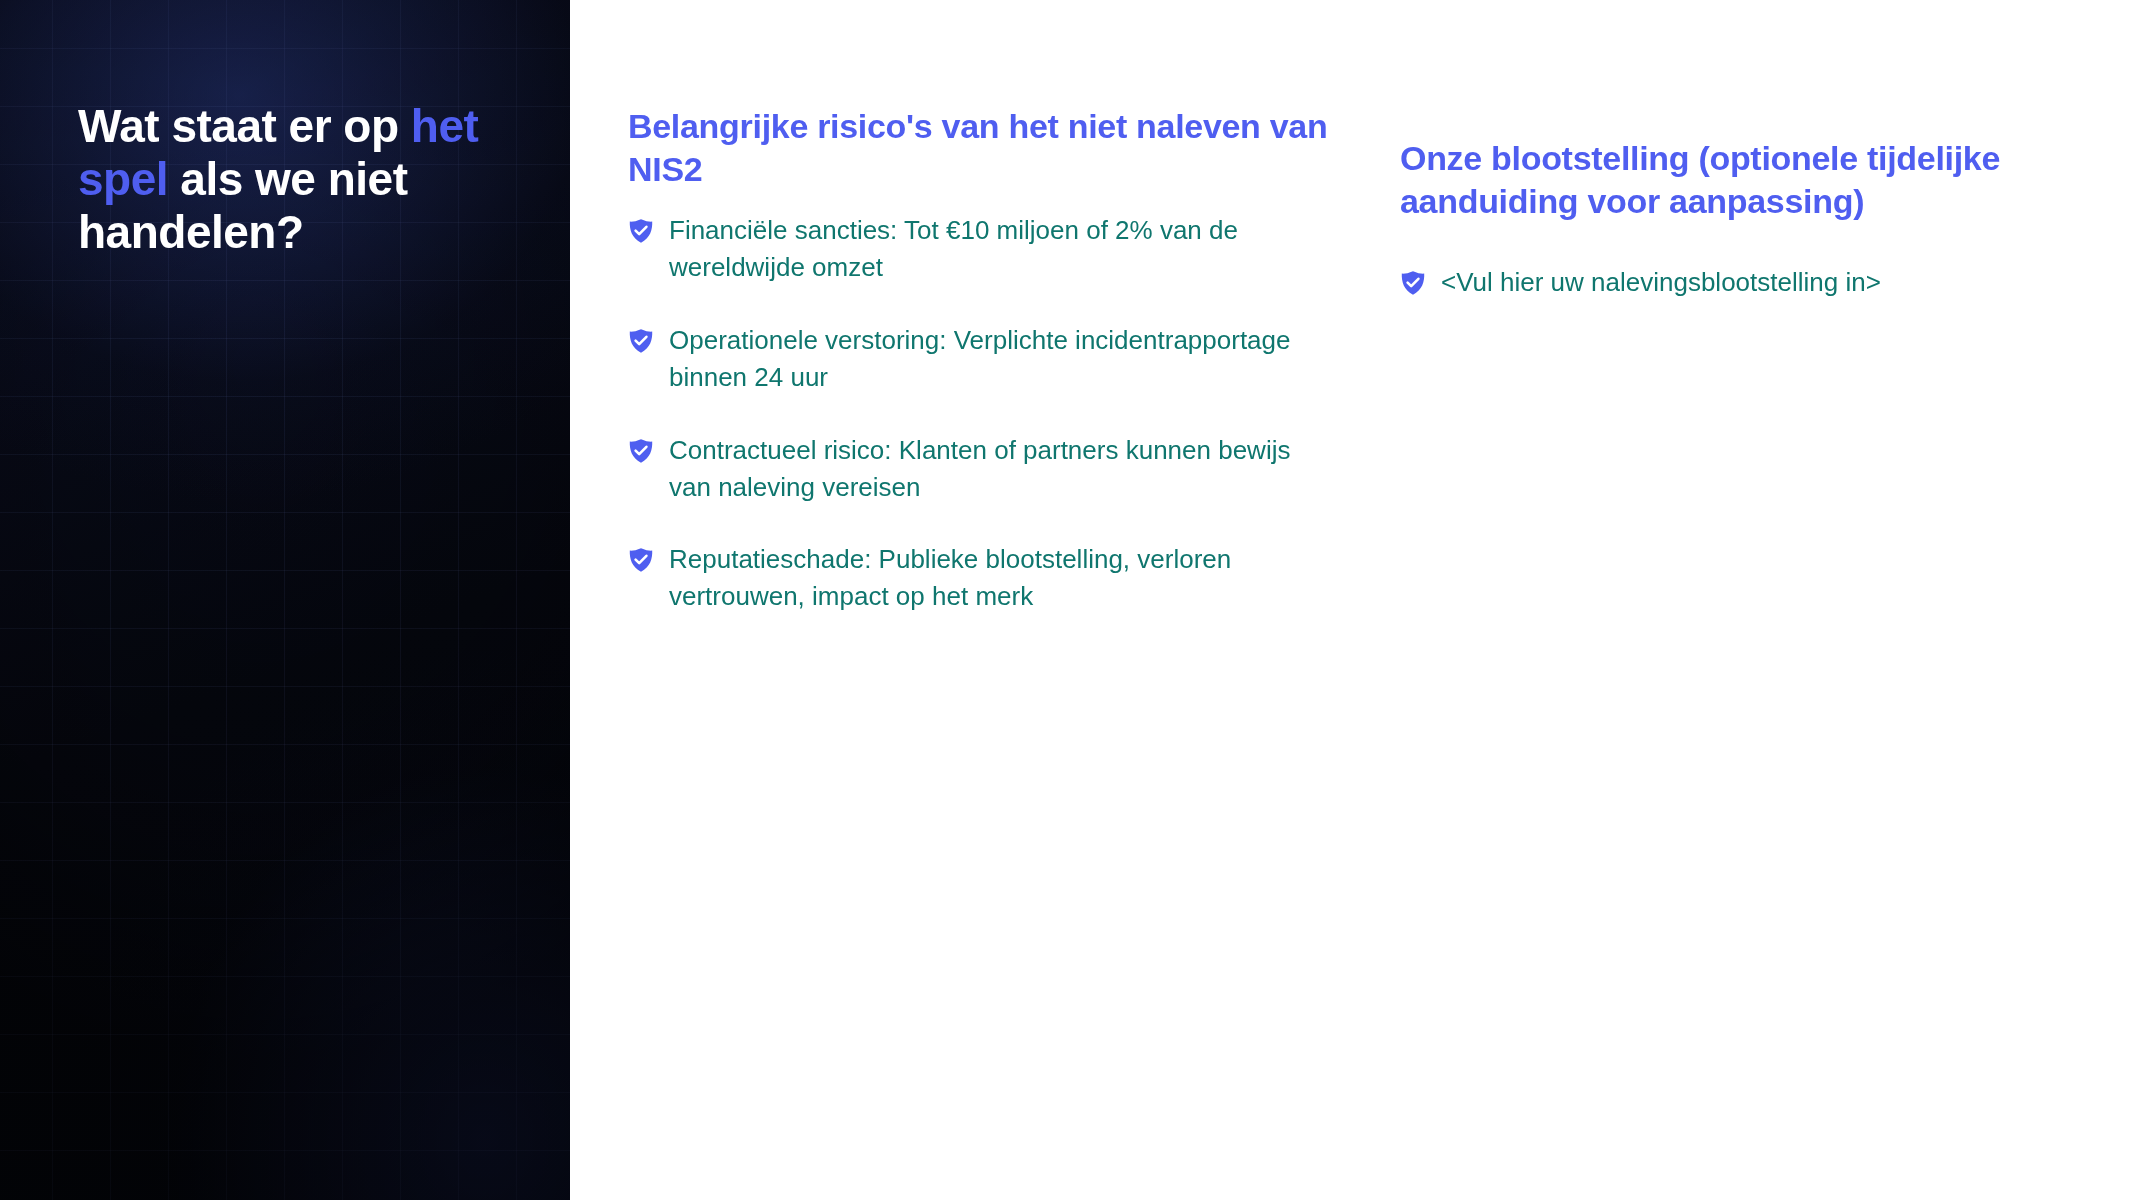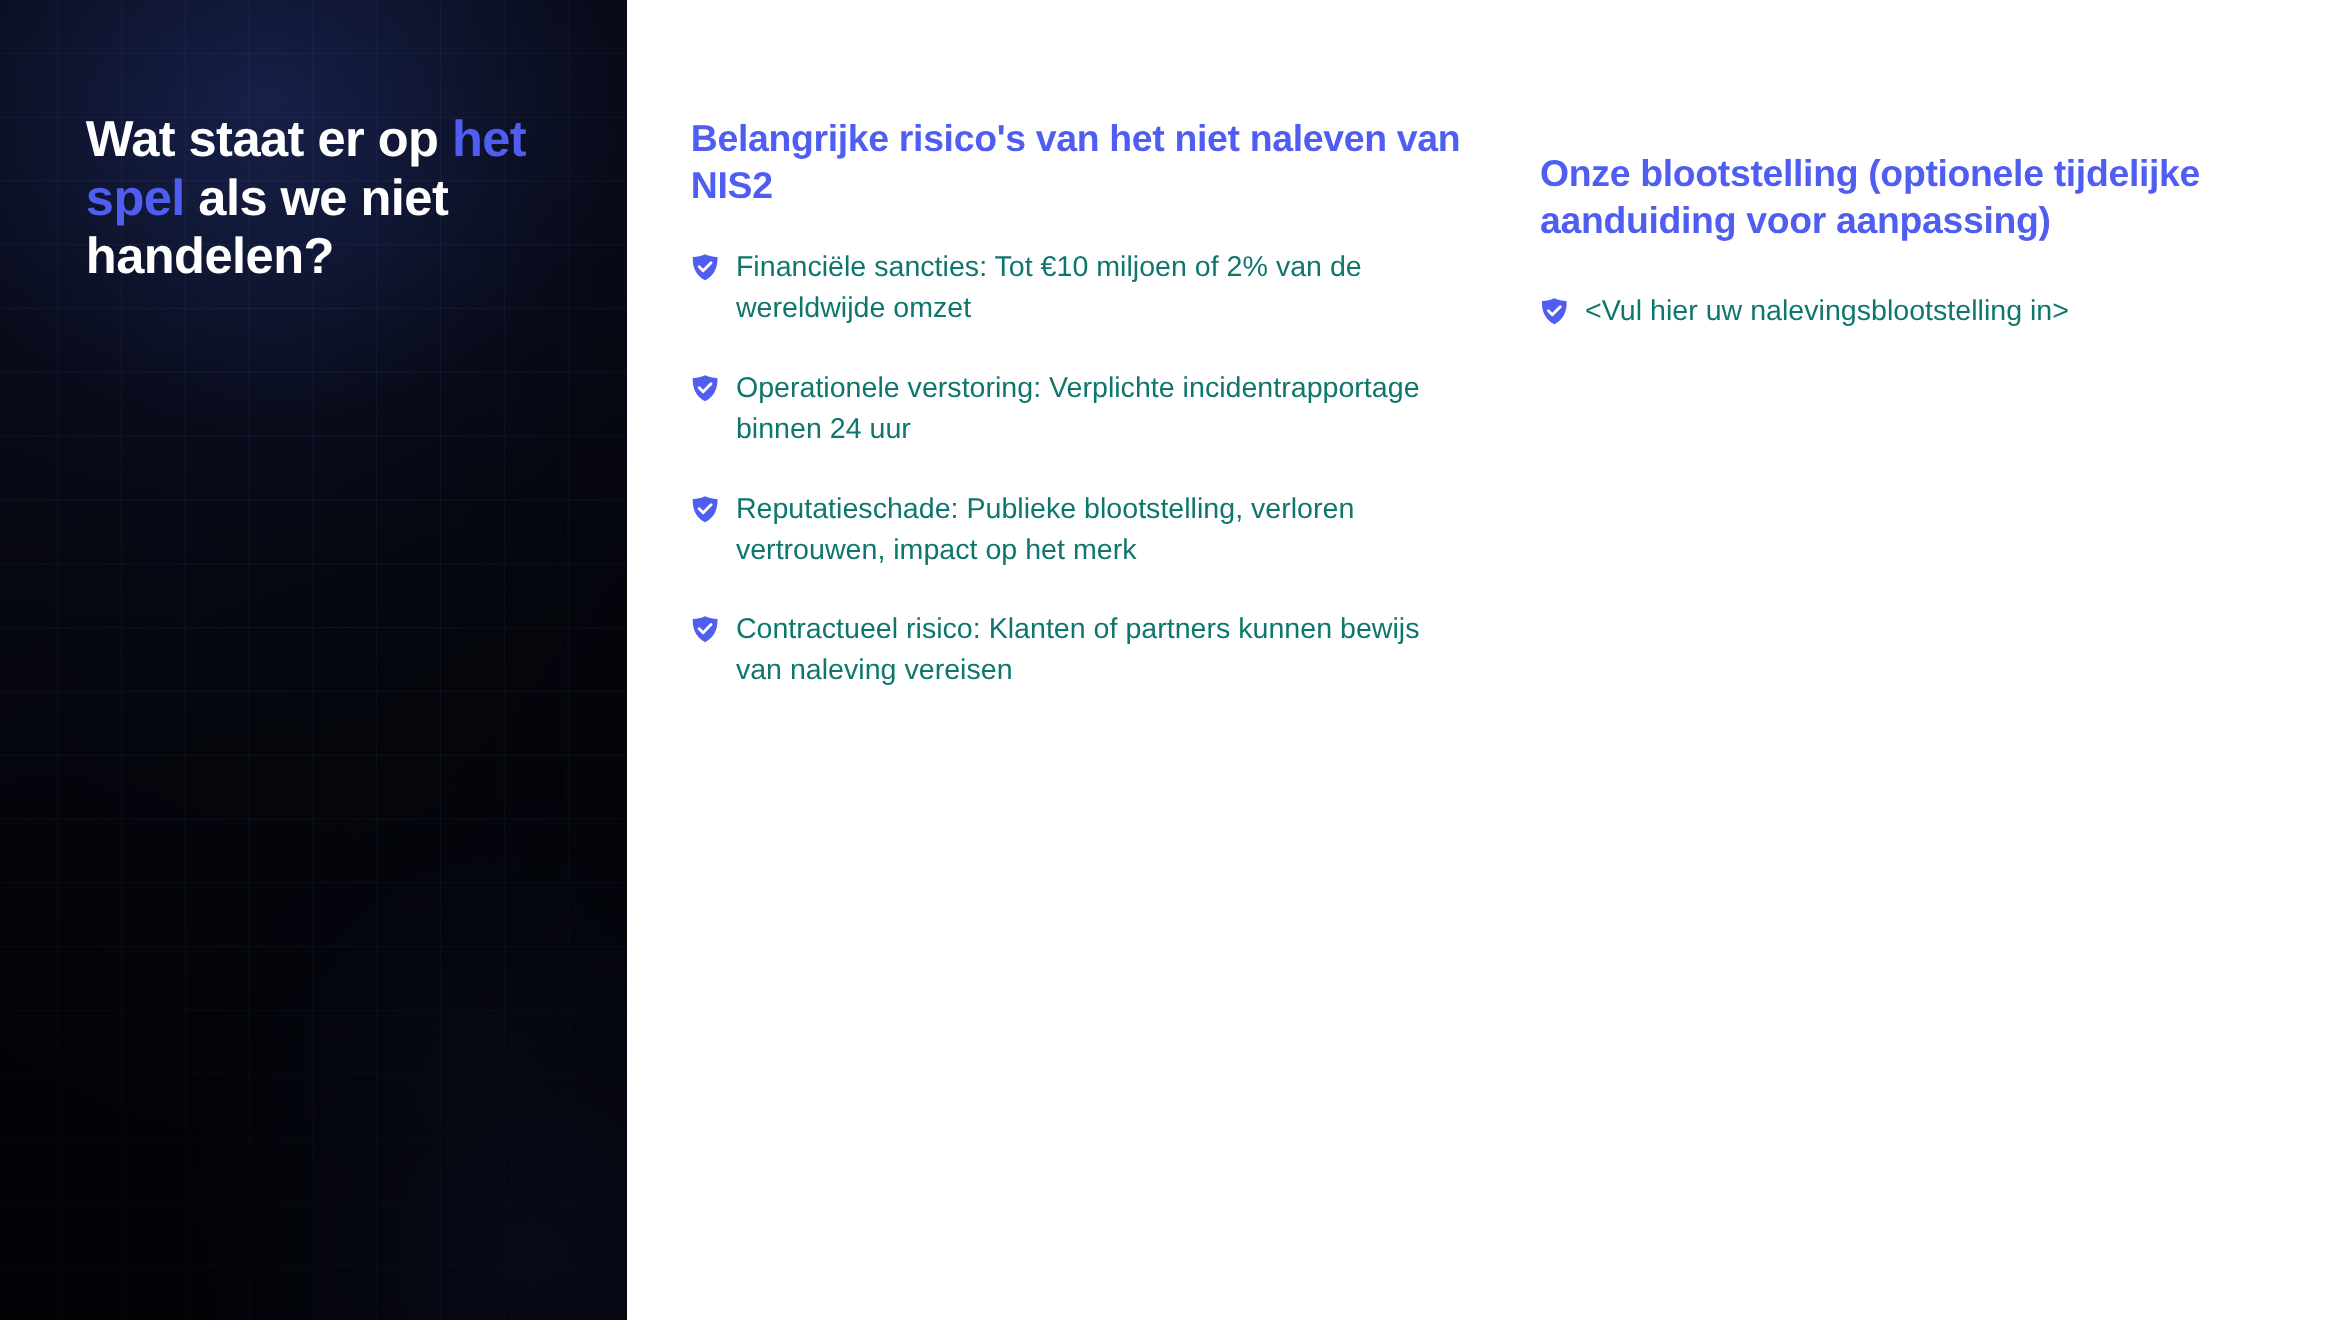--- a/index.html
+++ b/index.html
@@ -72,21 +72,21 @@
   }
   .col-1 { left: 58px; width: 700px; }
   .col-2 { left: 830px; width: 700px; margin-top: 32px; }
 
   .col-heading {
     font-size: 34px;
     line-height: 1.25;
     font-weight: bold;
     color: #4f5ef0;
     letter-spacing: -0.3px;
-    margin-bottom: 34px;
+    margin-bottom: 22px;
   }
   .col-2 .col-heading { margin-bottom: 42px; }
 
   .bullet-list { list-style: none; }
   .bullet {
     display: flex;
     align-items: flex-start;
     gap: 15px;
     margin-bottom: 36px;
   }
@@ -144,31 +144,31 @@
           <span class="bullet-text">Operationele verstoring: Verplichte incidentrapportage binnen 24 uur</span>
         </li>
 
         <li class="bullet">
           <span class="check-icon">
             <svg width="26" height="26" viewBox="0 0 26 26" xmlns="http://www.w3.org/2000/svg">
               <path d="M13 1.2 C17.5 3.2 21.2 3.8 24.2 3.6 C24.6 11.6 22.2 20.2 13 24.8 C3.8 20.2 1.4 11.6 1.8 3.6 C4.8 3.8 8.5 3.2 13 1.2 Z" fill="#4f5ef0"></path>
               <path d="M7.6 12.6 L11.2 16.2 L18.4 8.8" fill="none" stroke="#ffffff" stroke-width="2.6" stroke-linecap="round" stroke-linejoin="round"></path>
             </svg>
           </span>
-          <span class="bullet-text">Reputatieschade: Publieke blootstelling, verloren vertrouwen, impact op het merk</span>
+          <span class="bullet-text">Contractueel risico: Klanten of partners kunnen bewijs van naleving vereisen</span>
         </li>
 
         <li class="bullet">
           <span class="check-icon">
             <svg width="26" height="26" viewBox="0 0 26 26" xmlns="http://www.w3.org/2000/svg">
               <path d="M13 1.2 C17.5 3.2 21.2 3.8 24.2 3.6 C24.6 11.6 22.2 20.2 13 24.8 C3.8 20.2 1.4 11.6 1.8 3.6 C4.8 3.8 8.5 3.2 13 1.2 Z" fill="#4f5ef0"></path>
               <path d="M7.6 12.6 L11.2 16.2 L18.4 8.8" fill="none" stroke="#ffffff" stroke-width="2.6" stroke-linecap="round" stroke-linejoin="round"></path>
             </svg>
           </span>
-          <span class="bullet-text">Contractueel risico: Klanten of partners kunnen bewijs van naleving vereisen</span>
+          <span class="bullet-text">Reputatieschade: Publieke blootstelling, verloren vertrouwen, impact op het merk</span>
         </li>
 
       </ul>
     </div>
 
     <div class="column col-2">
       <h2 class="col-heading">Onze blootstelling (optionele tijdelijke aanduiding voor aanpassing)</h2>
       <ul class="bullet-list">
         <li class="bullet">
           <span class="check-icon">

